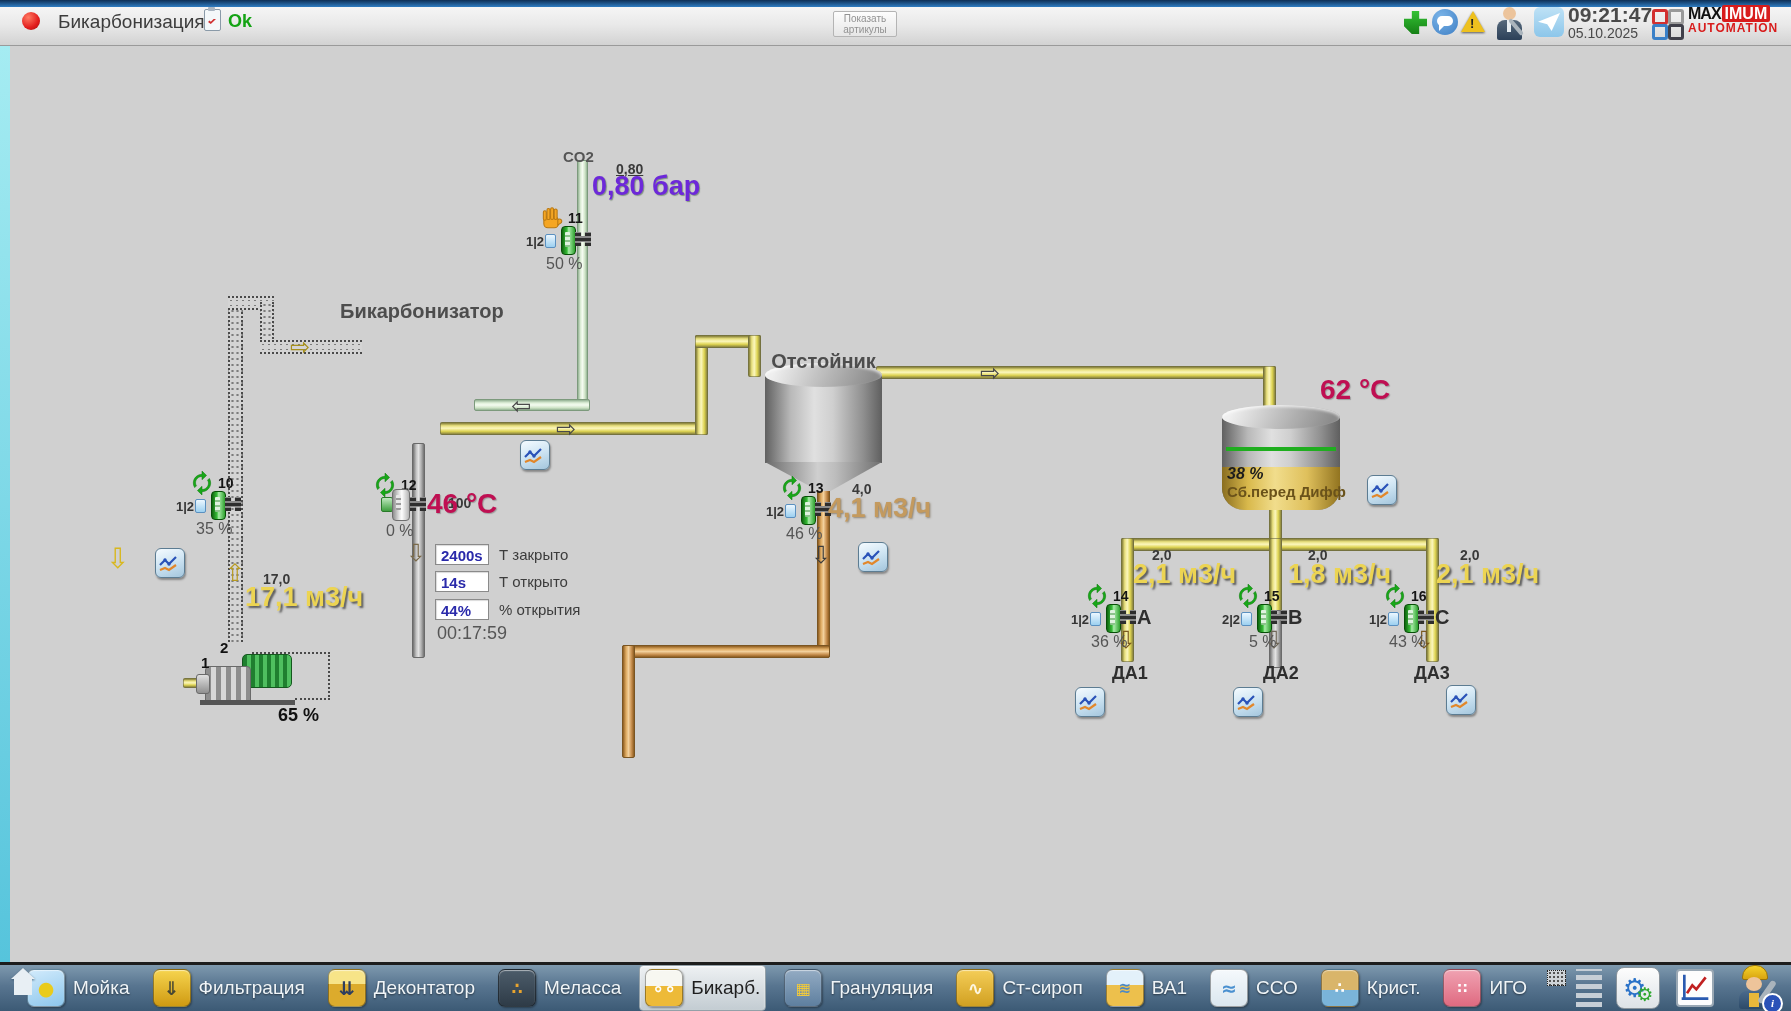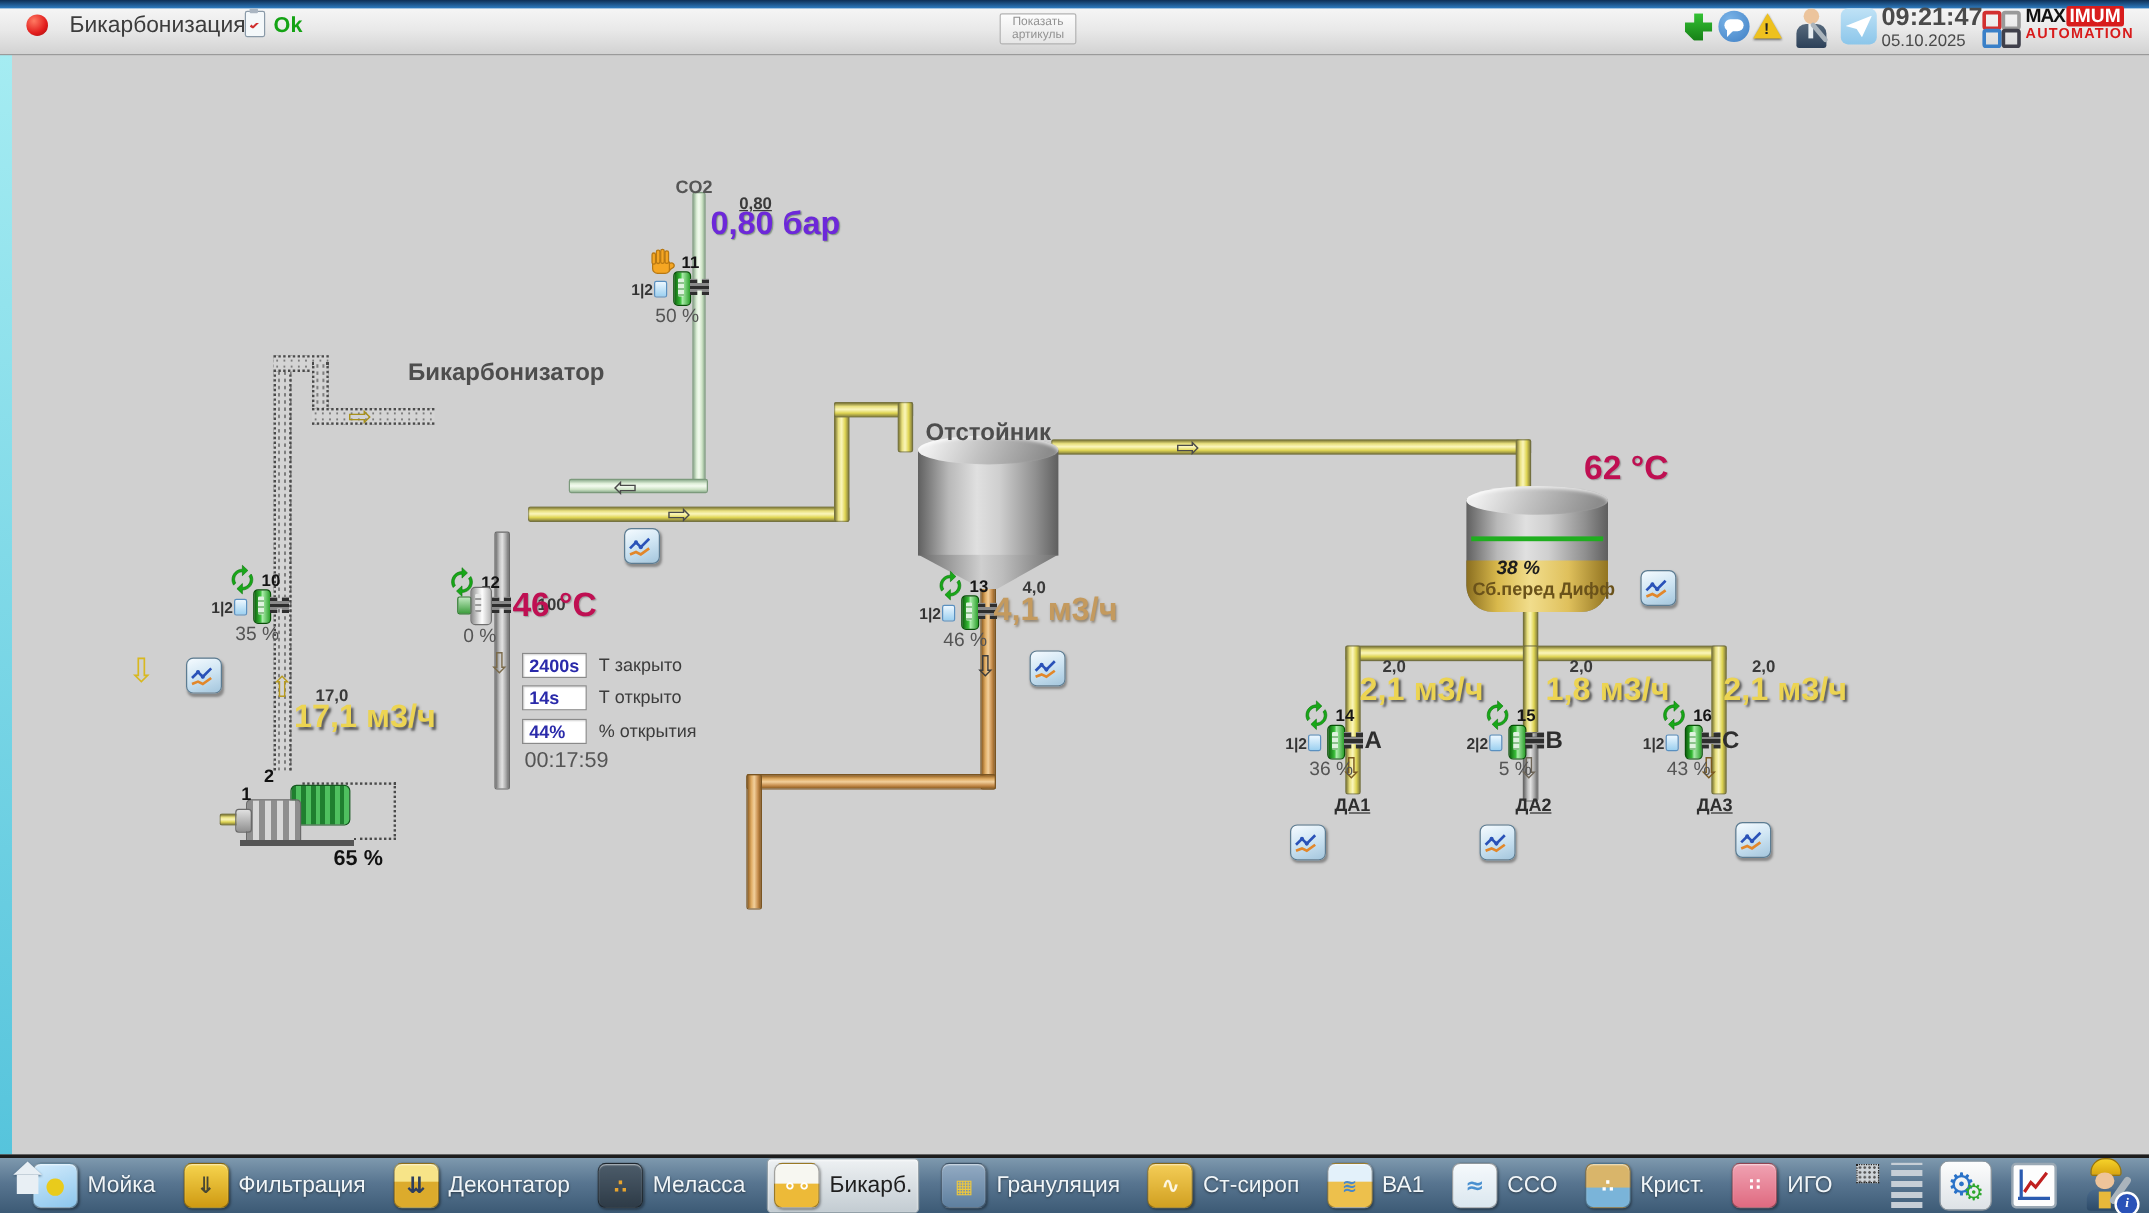--- a/index.html
+++ b/index.html
@@ -79,21 +79,21 @@
   .vletter{position:absolute;left:55px;top:23px;font-weight:bold;font-size:20px;color:#2e2e2e;}
   .badge12{position:absolute;left:11px;top:25px;width:10px;height:13px;background:linear-gradient(#bfe8bf,#3f9f3f);border:1px solid #2a7a2a;border-radius:2px;}
   
   .trend{position:absolute;width:30px;height:30px;border:1px solid #5c7c92;border-radius:6px;background:linear-gradient(160deg,#f5fbff 0%,#cfe5f3 48%,#a4c6dd 100%);box-shadow:1px 2px 2px rgba(0,0,0,.35);padding:2px;box-sizing:border-box;z-index:7;cursor:pointer;}
   
   .bigG{position:absolute;font-weight:bold;font-size:27px;color:#6d28d9;text-shadow:1px 1px 1px rgba(30,70,30,.45);z-index:8;white-space:nowrap;}
   .bigC{position:absolute;font-weight:bold;font-size:28px;color:#bf0f52;text-shadow:1px 1px 1px rgba(0,0,0,.25);z-index:8;white-space:nowrap;}
   .bigY{position:absolute;font-weight:bold;font-size:27px;color:#ecd452;text-shadow:2px 2px 2px rgba(70,70,70,.85);z-index:8;white-space:nowrap;}
   .bigT{position:absolute;font-weight:bold;font-size:27px;color:#c49a5e;text-shadow:1px 1px 2px rgba(80,60,30,.5);z-index:8;white-space:nowrap;}
   .smn{position:absolute;font-weight:bold;font-size:14px;color:#3a3a3a;z-index:8;white-space:nowrap;}
-  .dest{position:absolute;font-weight:bold;font-size:15px;color:#2e2e2e;z-index:8;text-decoration:underline;}
+  .dest{position:absolute;font-weight:bold;font-size:18px;color:#2e2e2e;z-index:8;}
   .phval{position:absolute;font-weight:bold;font-size:30px;color:#d9eed9;text-shadow:1px 2px 2px rgba(30,30,30,.8);z-index:8;white-space:nowrap;}
   
   .inp{position:absolute;width:54px;height:21px;background:#fff;border:1px solid #8a8a8a;box-shadow:inset 1px 1px 1px rgba(0,0,0,.15);color:#2a2aaa;font-weight:bold;font-size:15px;line-height:21px;padding-left:5px;box-sizing:border-box;z-index:8;}
   .inl{position:absolute;font-size:15px;color:#3c3c3c;z-index:8;white-space:nowrap;}
   .timer{position:absolute;font-size:18px;color:#555;z-index:8;}
   
   .pump{position:absolute;z-index:6;}
   .pmotor{position:absolute;left:42px;top:14px;width:48px;height:32px;border-radius:5px;background:repeating-linear-gradient(90deg,#1f7f2f 0 4px,#4fbf5f 4px 8px);border:1px solid #14581e;}
   .pbody{position:absolute;left:5px;top:26px;width:44px;height:36px;border-radius:4px;background:repeating-linear-gradient(90deg,#8e8e8e 0 5px,#d8d8d8 5px 10px);border:1px solid #6a6a6a;}
   .pcap{position:absolute;left:-4px;top:34px;width:12px;height:18px;background:linear-gradient(#e0e0e0,#909090);border:1px solid #6a6a6a;border-radius:3px;}
@@ -229,21 +229,21 @@
       <div class="tk-cap" style="height:24px;"></div>
       <div class="tk-cone" style="top:99px;height:29px;clip-path:polygon(0 0,100% 0,56% 100%,46% 100%);"></div>
     </div>
 
 
     <div class="tank" style="left:1222px;top:360px;width:118px;height:112px;">
       <div class="tk-body" style="top:11px;height:94px;border-radius:0 0 22px 22px;"></div>
       <div class="tk-cap" style="height:24px;"></div>
       <div class="gold" style="position:absolute;left:0;top:62px;width:100%;height:43px;border-radius:0 0 22px 22px;"></div>
       <div class="greenline" style="left:4px;top:42px;width:110px;"></div>
-      <div class="lvl" style="left:5px;top:60px;font-size:16px;margin-left:20px;">38 %</div>
+      <div class="lvl" style="left:5px;top:60px;font-size:16px;">38 %</div>
       <div class="intank-name" style="left:5px;top:78px;">Сб.перед Дифф</div>
     </div>
 
     <div class="pump" style="left:200px;top:595px;width:100px;height:66px;">
       <div class="pmotor"></div>
       <div class="pbody"></div>
       <div class="pcap"></div>
       <div class="pbase"></div>
       <div class="pnum" style="left:1px;top:14px;">1</div>
       <div class="pnum" style="left:20px;top:-1px;">2</div>

